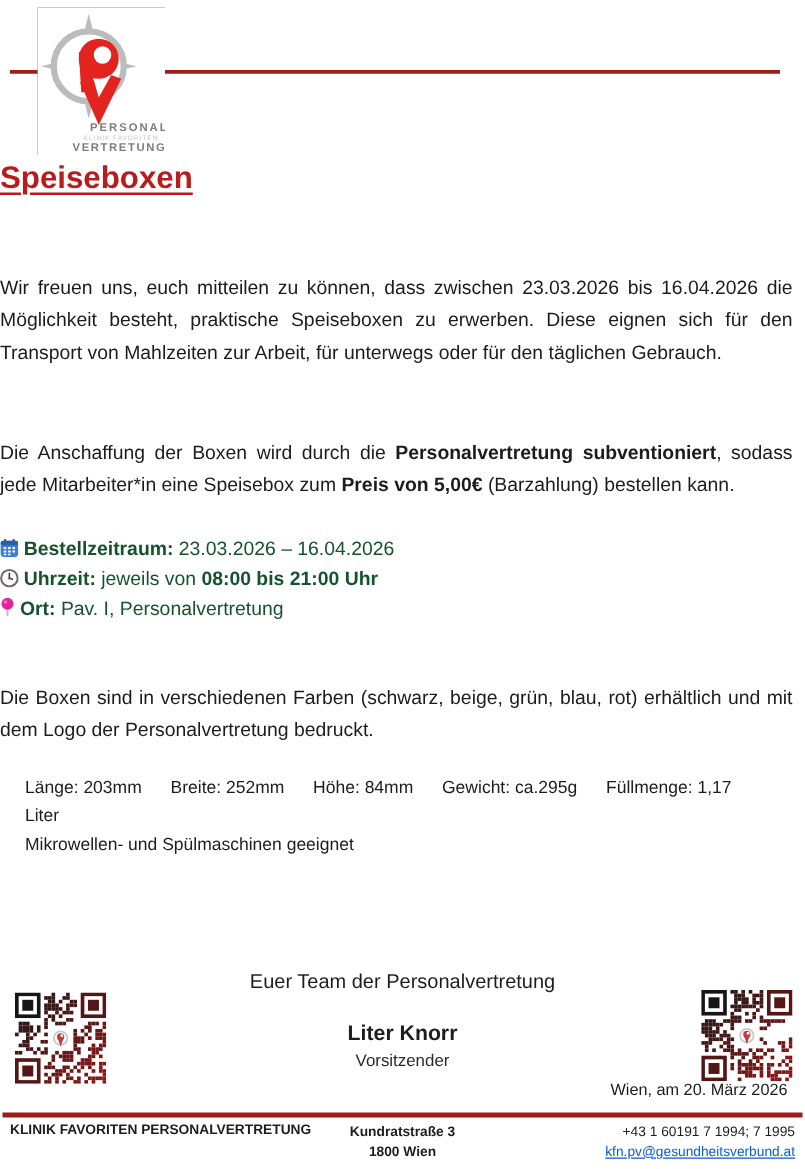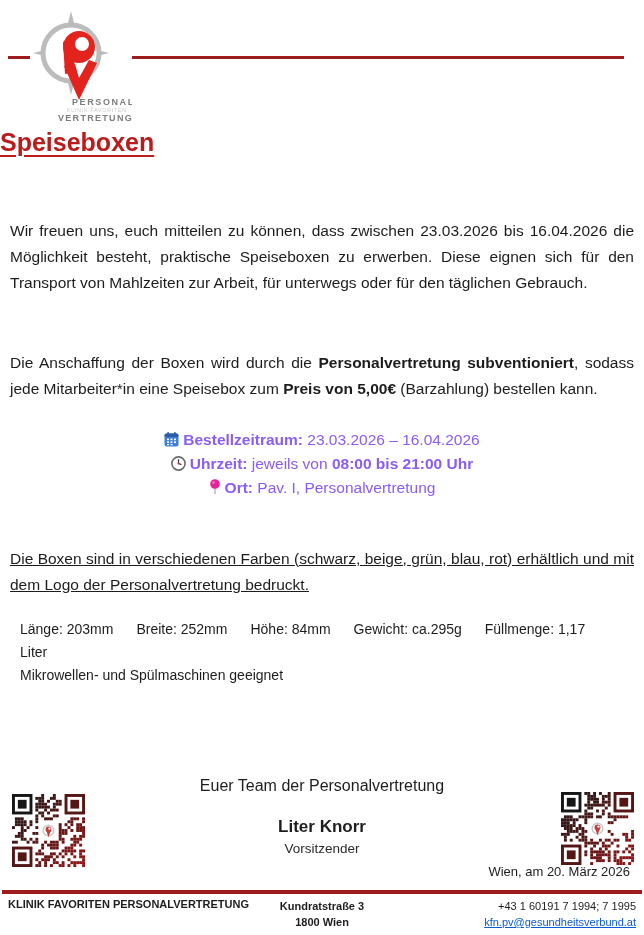--- a/index.html
+++ b/index.html
@@ -14,27 +14,27 @@
     position:absolute;top:60px;right:22px;
     font-variant:small-caps;font-weight:700;font-size:19px;letter-spacing:0.2px;color:#181818;
   }
   
   .doc-title{
     position:absolute;top:128px;left:0;width:100%;text-align:left;
     font-size:25px;font-weight:700;color:#b91c1c;
     text-decoration:underline;text-underline-offset:4px;text-decoration-thickness:2px;
   }
   
-  .para{position:absolute;left:10px;right:10px;font-size:15.5px;line-height:26px;text-align:justify;color:#1c1c1c;}
+  .para{position:absolute;left:0;right:10px;font-size:15.5px;line-height:26px;text-align:justify;color:#1c1c1c;}
   .p1{top:202px;}
   .p2{top:334px;}
-  .p3{top:530px;text-decoration:underline;}
+  .p3{top:530px;}
   b,.b{font-weight:700;}
   
-  .details{position:absolute;top:428px;left:0;width:100%;text-align:center;font-size:15.5px;line-height:24px;color:#8b5cf6;}
+  .details{position:absolute;top:428px;left:0;width:100%;text-align:left;font-size:15.5px;line-height:24px;color:#14532d;}
   .details .line{white-space:nowrap;}
   .icon{display:inline-block;vertical-align:-2px;margin-right:4px;}
   
   .specs{position:absolute;top:618px;left:20px;right:10px;font-size:14px;line-height:23px;color:#1c1c1c;}
   .specs-row span{margin-right:23px;}
   
   .team{position:absolute;top:777px;left:0;width:100%;text-align:center;font-size:16px;}
   .sig-name{position:absolute;top:817px;left:0;width:100%;text-align:center;font-size:17px;font-weight:700;}
   .sig-role{position:absolute;top:841px;left:0;width:100%;text-align:center;font-size:13.5px;color:#2a2a2a;}
   .qr{position:absolute;top:794px;width:73px;height:73px;}

